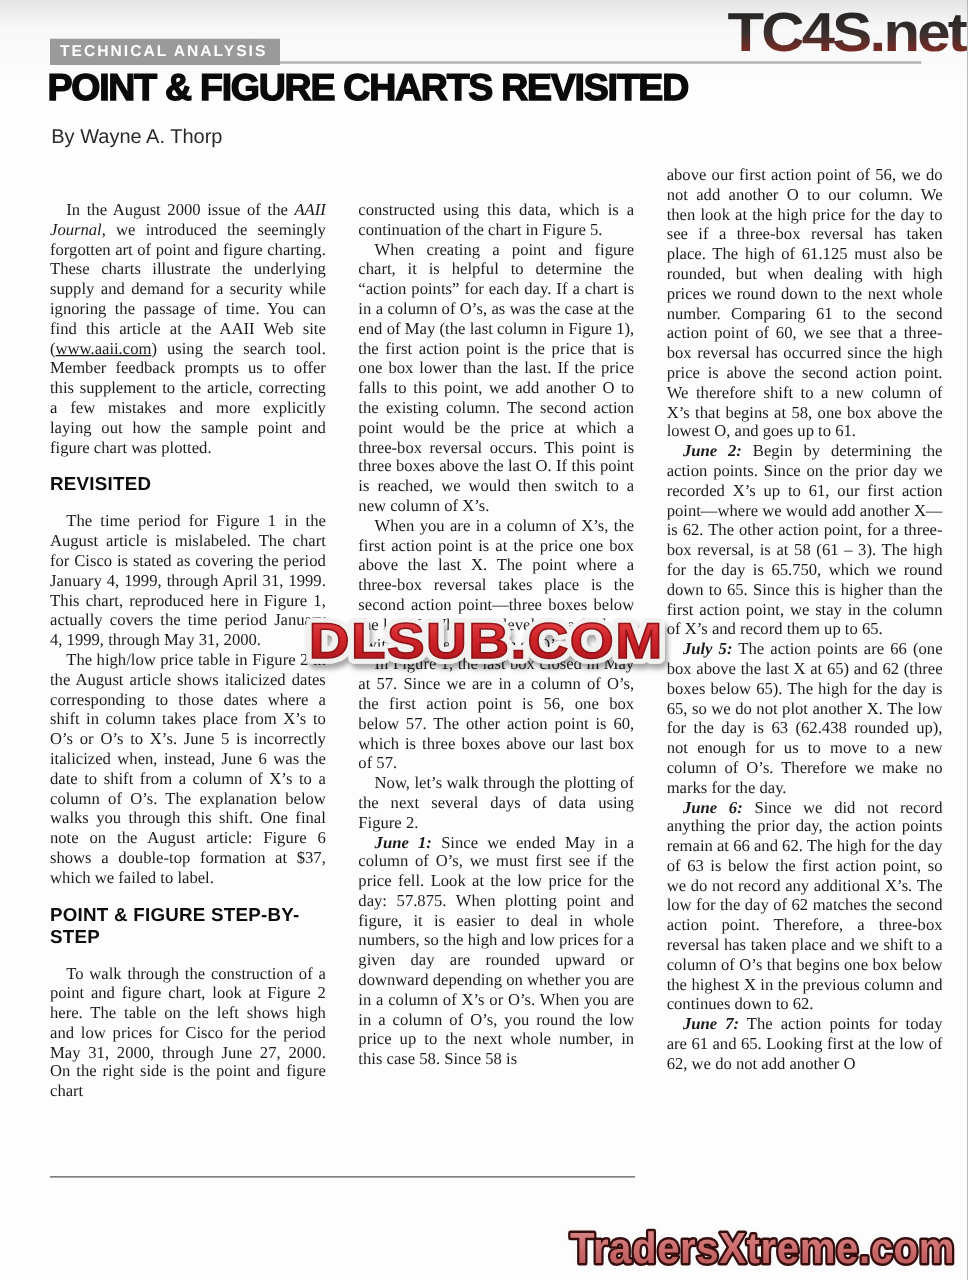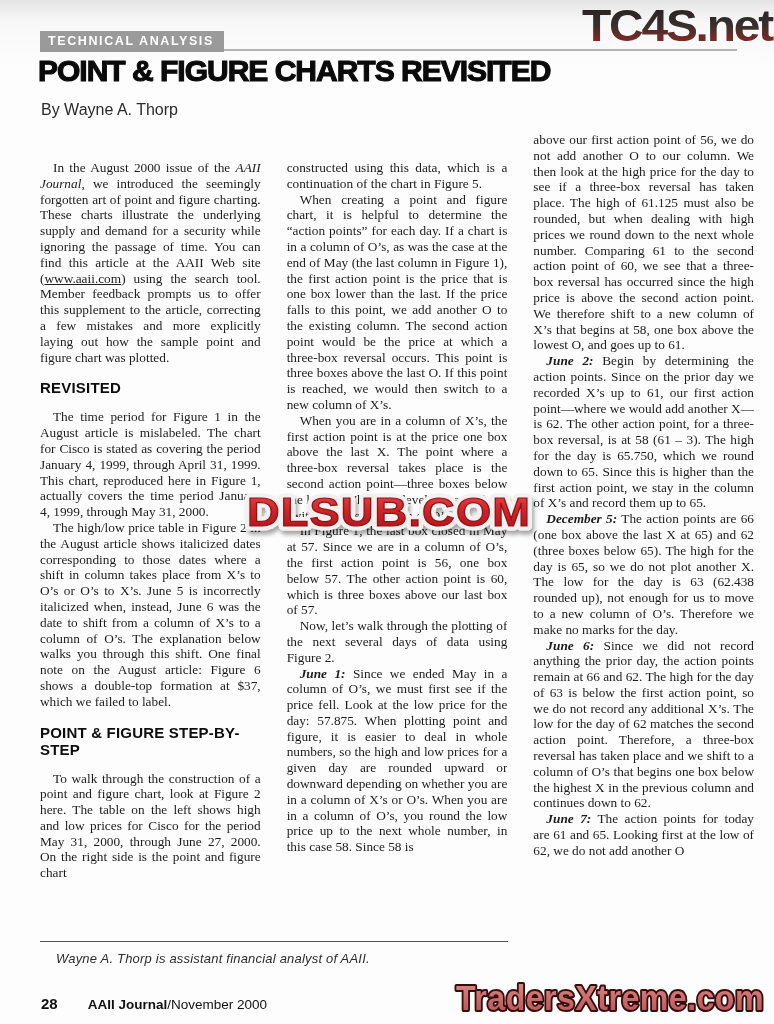--- a/index.html
+++ b/index.html
@@ -91,32 +91,28 @@
         <p class="body-p noindent"><span>constructed using this data, which is a continuation of the chart in Figure 5.</span></p>
         <p class="body-p"><span>When creating a point and figure chart, it is helpful to determine the “action points” for each day. If a chart is in a column of O’s, as was the case at the end of May (the last column in Figure 1), the first action point is the price that is one box lower than the last. If the price falls to this point, we add another O to the existing column. The second action point would be the price at which a three-box reversal occurs. This point is three boxes above the last O. If this point is reached, we would then switch to a new column of X’s.</span></p>
         <p class="body-p"><span>When you are in a column of X’s, the first action point is at the price one box above the last X. The point where a three-box reversal takes place is the second action point—three boxes below the last X. When this level is reached, we switch to a new column of O’s.</span></p>
         <p class="body-p"><span>In Figure 1, the last box closed in May at 57. Since we are in a column of O’s, the first action point is 56, one box below 57. The other action point is 60, which is three boxes above our last box of 57.</span></p>
         <p class="body-p"><span>Now, let’s walk through the plotting of the next several days of data using Figure 2.</span></p>
         <p class="body-p"><span class="bi">June 1:</span><span> Since we ended May in a column of O’s, we must first see if the price fell. Look at the low price for the day: 57.875. When plotting point and figure, it is easier to deal in whole numbers, so the high and low prices for a given day are rounded upward or downward depending on whether you are in a column of X’s or O’s. When you are in a column of O’s, you round the low price up to the next whole number, in this case 58. Since 58 is</span></p>
       </div>
     <div class="col col-2">
         <p class="body-p noindent"><span>above our first action point of 56, we do not add another O to our column. We then look at the high price for the day to see if a three-box reversal has taken place. The high of 61.125 must also be rounded, but when dealing with high prices we round down to the next whole number. Comparing 61 to the second action point of 60, we see that a three-box reversal has occurred since the high price is above the second action point. We therefore shift to a new column of X’s that begins at 58, one box above the lowest O, and goes up to 61.</span></p>
         <p class="body-p"><span class="bi">June 2:</span><span> Begin by determining the action points. Since on the prior day we recorded X’s up to 61, our first action point—where we would add another X—is 62. The other action point, for a three-box reversal, is at 58 (61 – 3). The high for the day is 65.750, which we round down to 65. Since this is higher than the first action point, we stay in the column of X’s and record them up to 65.</span></p>
-        <p class="body-p"><span class="bi">December 5:</span><span> The action points are 66 (one box above the last X at 65) and 62 (three boxes below 65). The high for the day is 65, so we do not plot another X. The low for the day is 63 (62.438 rounded up), not enough for us to move to a new column of O’s. Therefore we make no marks for the day.</span></p>
+        <p class="body-p"><span class="bi">July 5:</span><span> The action points are 66 (one box above the last X at 65) and 62 (three boxes below 65). The high for the day is 65, so we do not plot another X. The low for the day is 63 (62.438 rounded up), not enough for us to move to a new column of O’s. Therefore we make no marks for the day.</span></p>
         <p class="body-p"><span class="bi">June 6:</span><span> Since we did not record anything the prior day, the action points remain at 66 and 62. The high for the day of 63 is below the first action point, so we do not record any additional X’s. The low for the day of 62 matches the second action point. Therefore, a three-box reversal has taken place and we shift to a column of O’s that begins one box below the highest X in the previous column and continues down to 62.</span></p>
         <p class="body-p"><span class="bi">June 7:</span><span> The action points for today are 61 and 65. Looking first at the low of 62, we do not add another O</span></p>
       </div>
   </div>
 
   <div class="footnote-rule"></div>
-  <div class="footnote">Wayne A. Thorp is assistant financial analyst of AAII.</div>
 
-  <div class="footer">
-    <span class="page-num">28</span><span class="journal-line"><span class="journal-bold">AAII Journal</span><span>/November 2000</span></span>
-  </div>
 
   <svg class="wm-top" width="196" height="52" viewBox="0 0 196 52">
     <defs>
       <linearGradient id="tc4sGrad" x1="0" y1="0" x2="0" y2="1">
         <stop offset="0" stop-color="#1f1f1f"></stop>
         <stop offset="0.5" stop-color="#38302e"></stop>
         <stop offset="0.8" stop-color="#7c2a24"></stop>
         <stop offset="1" stop-color="#9c3a30"></stop>
       </linearGradient>
     </defs>

